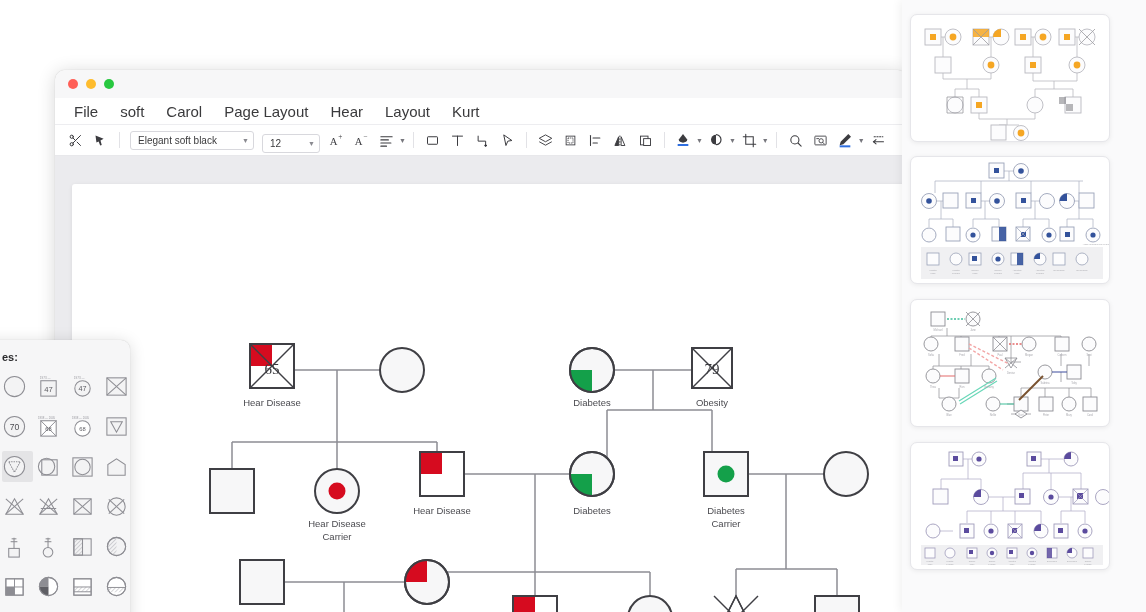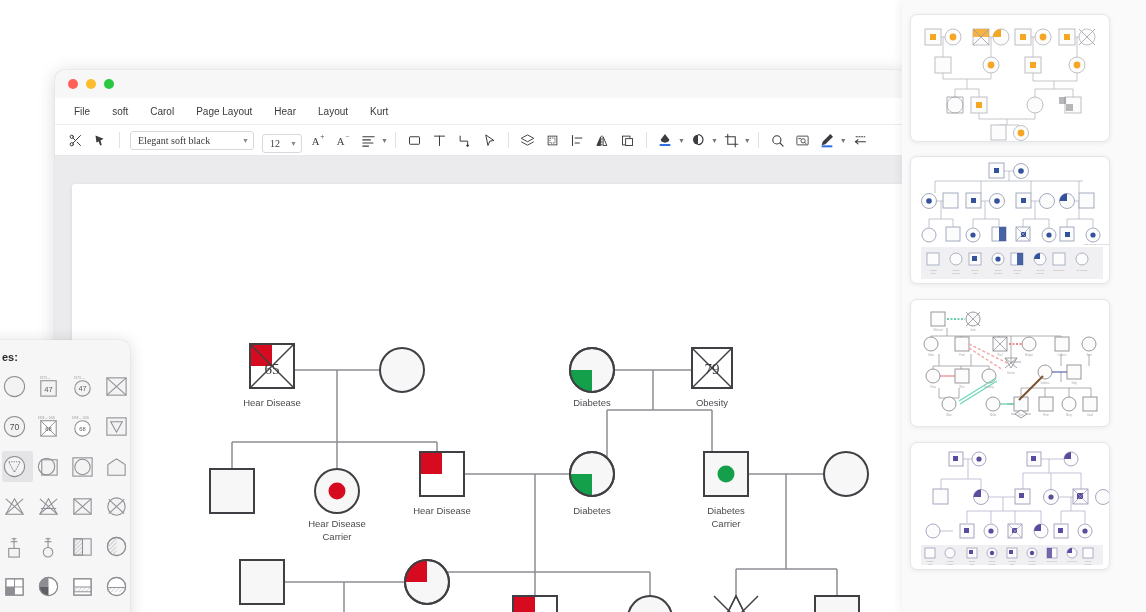--- a/index.html
+++ b/index.html
@@ -37,21 +37,21 @@
   .dot.green { background: #28c840; }
 
   .menubar {
     height: 27px;
     background: #ffffff;
     display: flex; align-items: center;
     border-bottom: 1px solid #ededf0;
     padding-left: 8px;
   }
   .menu-item {
-    font-size: 10px;
+    font-size: 15px;
     color: #3a3a3c;
     padding: 3px 11px;
     cursor: default;
     white-space: nowrap;
   }
 
   .toolbar {
     height: 31px;
     background: #ffffff;
     display: flex; align-items: center;
@@ -73,22 +73,22 @@
     border-radius: 3px;
     display: flex; align-items: center;
     padding: 0 4px 0 7px;
     font-size: 10px;
     color: #3a3a3c;
     background: #fff;
     margin: 0 3px;
     flex: 0 0 auto;
   }
   .tb-select.font-name { width: 124px; }
-  .tb-select.font-size { width: 40px; margin-top: 6px; }
-  .tb-select .val { flex: 1; white-space: nowrap; overflow: hidden; font-family: Liberation Serif, serif; }
+  .tb-select.font-size { width: 58px; margin-top: 6px; }
+  .tb-select .val { flex: 1; white-space: nowrap; overflow: hidden; }
   .caret { font-size: 7px; color: #8a8a90; margin-left: 3px; }
   .tb-caret { font-size: 7px; color: #77777d; margin-left: 1px; }
   .tb-combo { display: flex; align-items: center; }
 
   .canvas-area {
     position: absolute;
     left: 0; top: 86px;
     right: 0; bottom: 0;
     background: #ebebee;
     padding: 0;

